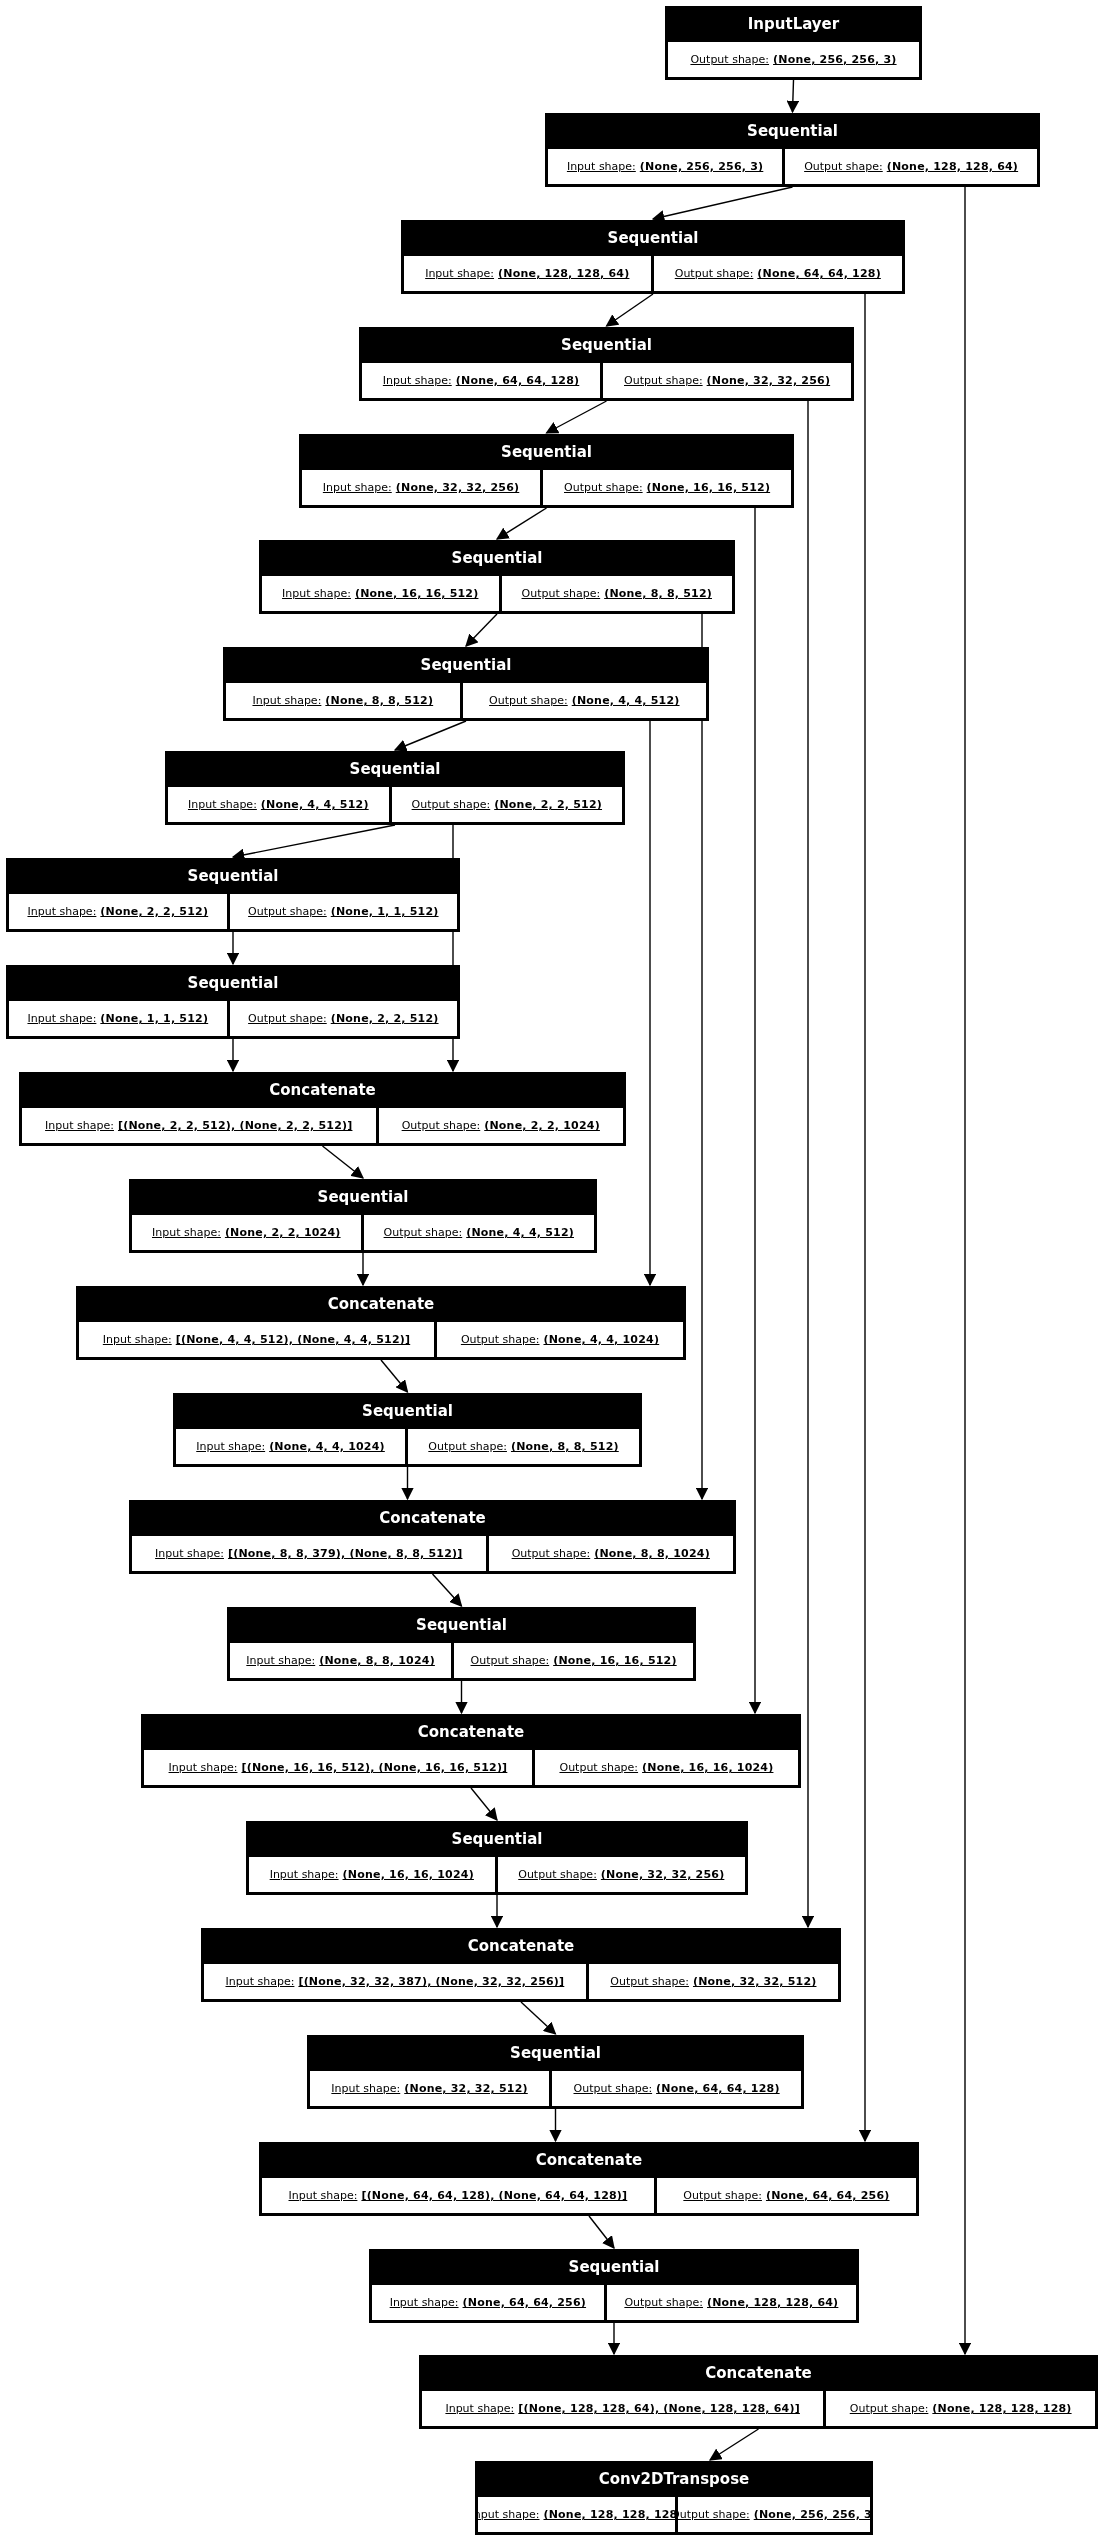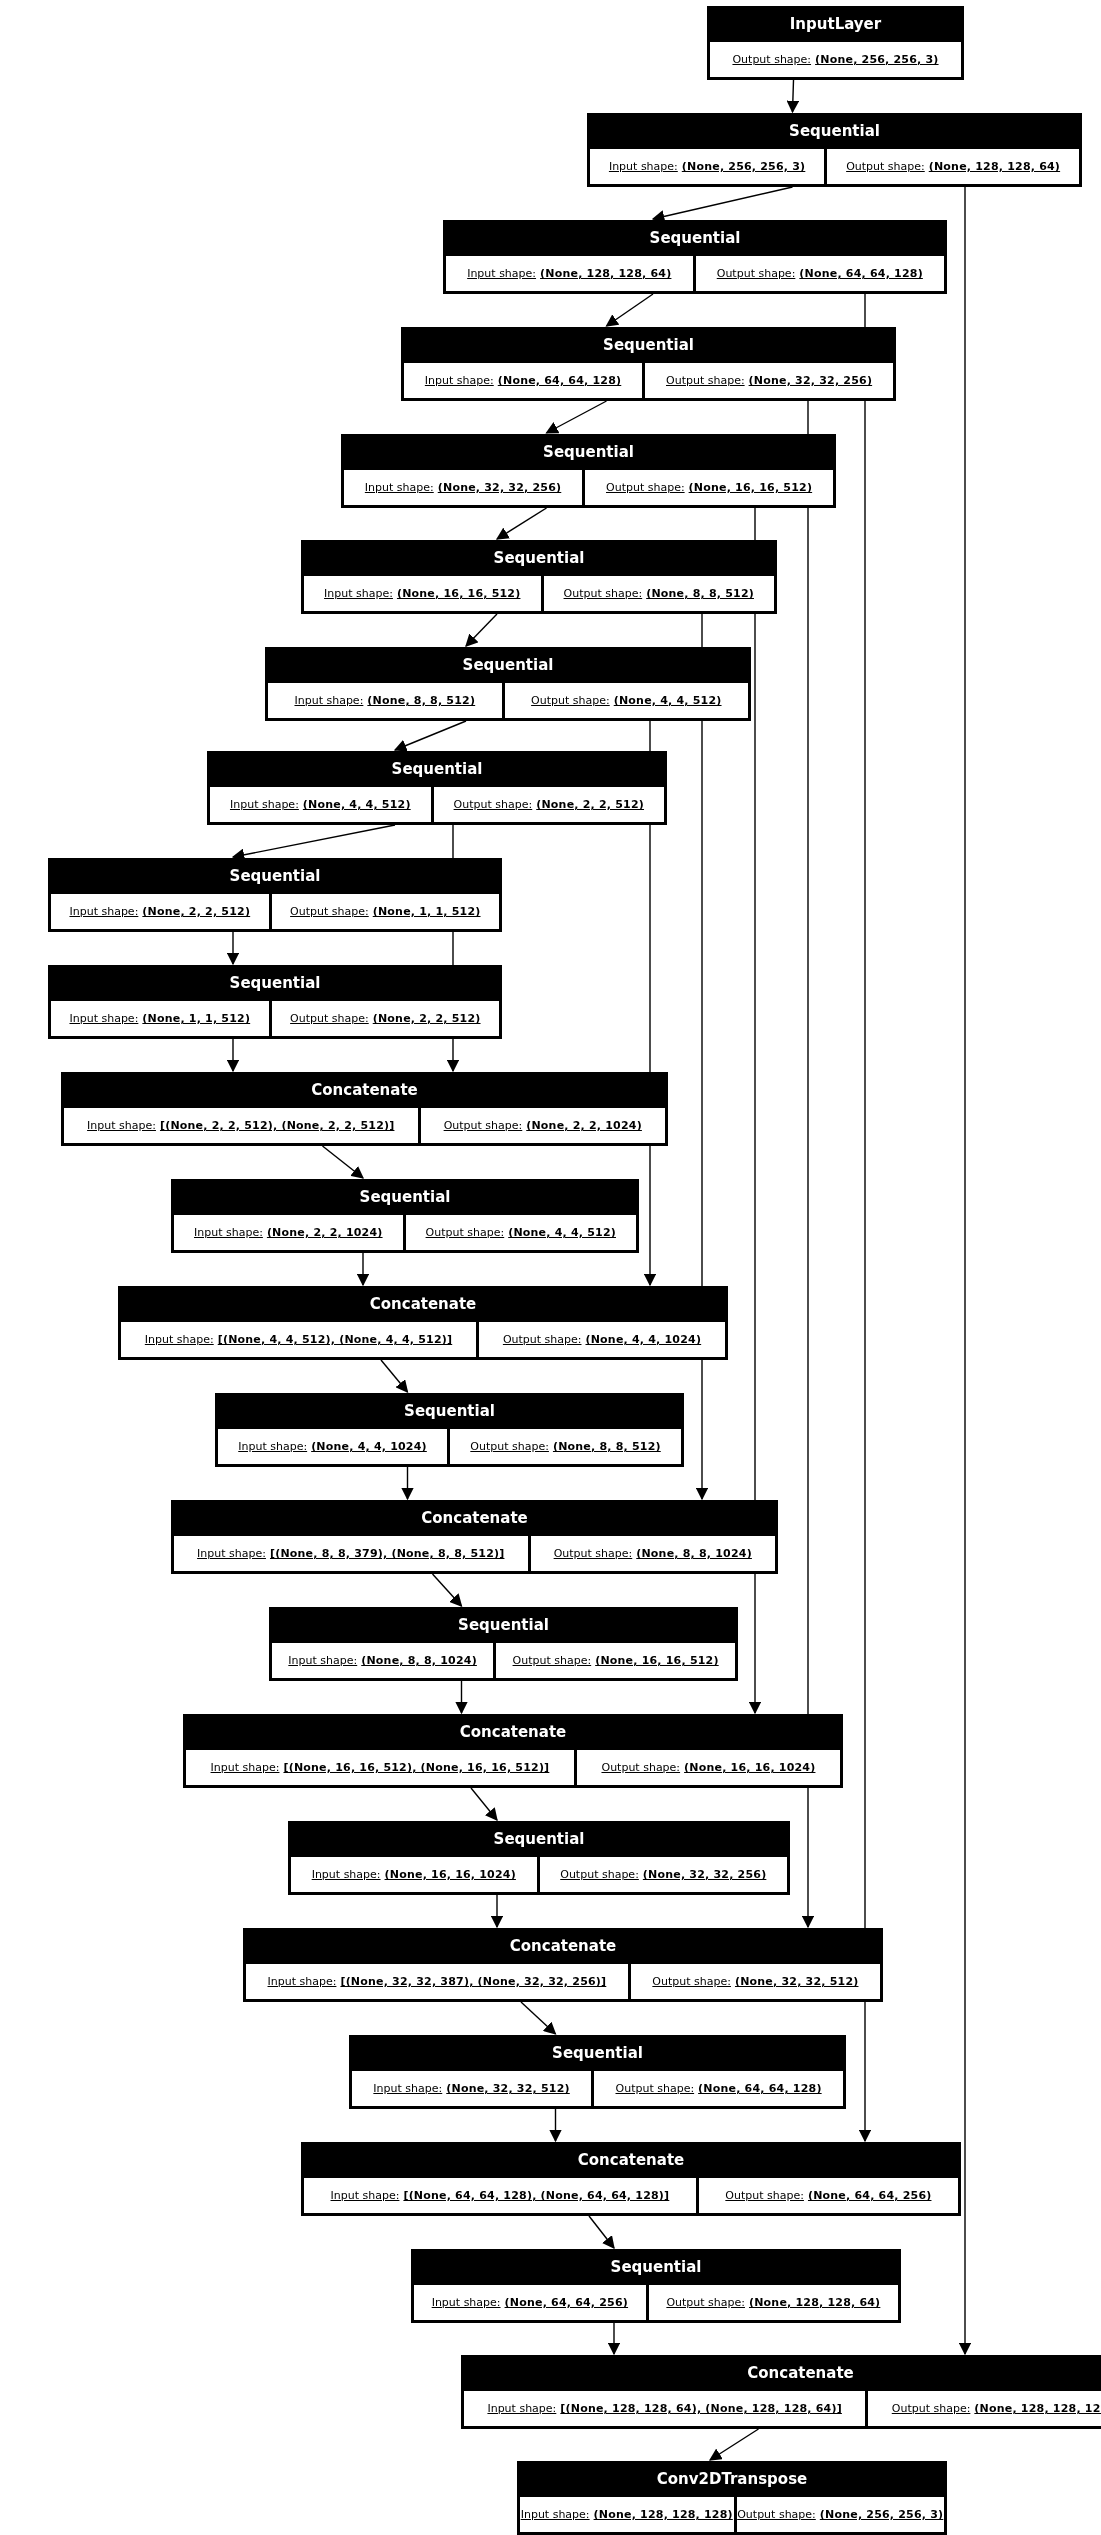--- a/index.html
+++ b/index.html
@@ -11,21 +11,20 @@
     overflow:hidden;
   }
   #edges{position:absolute;left:0;top:0;width:100%;height:100%;}
   .node{
     position:absolute;
     box-sizing:border-box;
     height:74px;
     background:#000000;
     display:flex;
     flex-direction:column;
-    margin-left:42px;
   }
   .node .title{
     height:36px;
     line-height:36px;
     text-align:center;
     color:#ffffff;
     font-weight:bold;
     font-size:15px;
     white-space:nowrap;
     overflow:hidden;
@@ -380,21 +379,21 @@
         <div class="cell">
           <span class="prefix">Input shape:</span>
           <b>[(None, 128, 128, 64), (None, 128, 128, 64)]</b>
         </div>
         <div class="cell">
           <span class="prefix">Output shape:</span>
           <b>(None, 128, 128, 128)</b>
         </div>
       </div>
     </div>
-    <div class="node" style="left: 475px; top: 2461px; width: 430px;">
+    <div class="node" style="left: 475px; top: 2461px; width: 398px;">
       <div class="title">Conv2DTranspose</div>
       <div class="cells">
         <div class="cell">
           <span class="prefix">Input shape:</span>
           <b>(None, 128, 128, 128)</b>
         </div>
         <div class="cell">
           <span class="prefix">Output shape:</span>
           <b>(None, 256, 256, 3)</b>
         </div>

